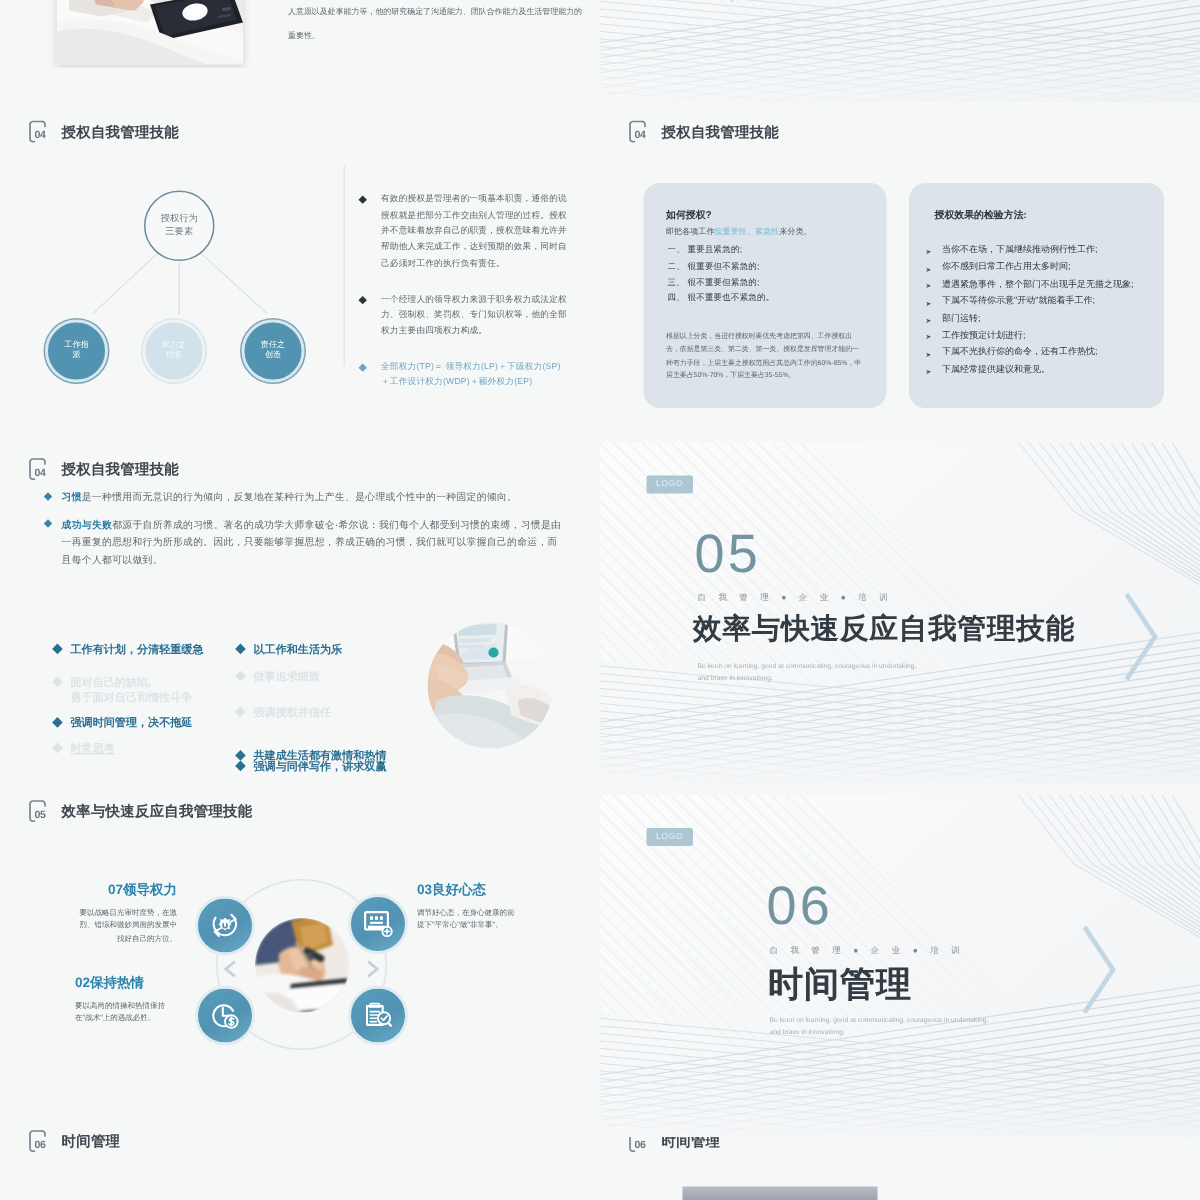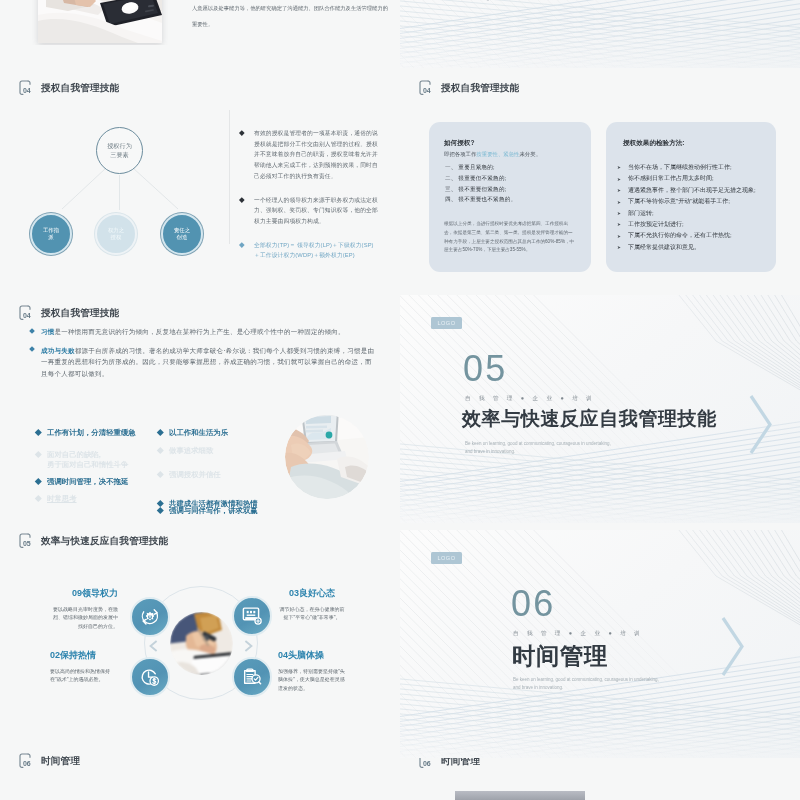--- a/index.html
+++ b/index.html
@@ -104,21 +104,21 @@
   .chev{position:absolute;}
   .chevL{left:148px;top:119px;}
   .chevR{left:243px;top:119px;}
   .s05a i{font-style:normal;}
   .s05a .itm{position:absolute;width:68px;}
   .s05a .itm .h{font-size:9px;font-weight:700;color:#2d84ae;margin-bottom:5px;
                 white-space:nowrap;}
   .s05a .itm .p{font-size:5px;line-height:8.4px;color:#5d666d;word-break:break-all;}
   .i1{left:50px;top:66px;text-align:right;}
   .i2{left:50px;top:128px;}
-  .i3{left:278px;top:66px;text-align:center;}
+  .i3{left:278px;top:66px;text-align:left;}
   .i4{left:278px;top:128px;text-align:left;}
 
   
   .dv{position:absolute;width:400px;height:228px;overflow:hidden;
       background:linear-gradient(140deg,#fcfcfc 0%,#f6f7f8 45%,#f0f3f5 100%);}
   .dv .bgsvg{position:absolute;left:0;top:0;}
   .dv .logo{position:absolute;left:31px;top:22px;width:31px;height:12px;
             background:#aec6d4;border-radius:1.5px;display:flex;align-items:center;
             justify-content:center;color:#e8f0f5;font-size:5.6px;letter-spacing:.5px;}
   .dv .dnum{position:absolute;top:56px;font-size:36px;color:#74949f;
@@ -593,34 +593,30 @@
     </div>
 
     <svg class="chev chevL" width="11" height="12" viewBox="0 0 11 12">
       <path d="M8.6 1 L2.6 6 L8.6 11" fill="none" stroke="#c4d2da" stroke-width="1.9" stroke-linecap="butt" stroke-linejoin="miter"></path>
     </svg>
     <svg class="chev chevR" width="11" height="12" viewBox="0 0 11 12">
       <path d="M2.4 1 L8.4 6 L2.4 11" fill="none" stroke="#c4d2da" stroke-width="1.9" stroke-linecap="butt" stroke-linejoin="miter"></path>
     </svg>
 
     <div class="itm i1">
-      <div class="h"><i>09</i><i>领导权力</i></div>
+      <div class="h"><i>07</i><i>领导权力</i></div>
       <div class="p">要以战略目光审时度势，在激烈、错综和微妙局面的发展中找好自己的方位。</div>
     </div>
     <div class="itm i2">
       <div class="h"><i>02</i><i>保持热情</i></div>
       <div class="p">要以高尚的情操和热情保持在"战术"上的遇战必胜。</div>
     </div>
     <div class="itm i3">
       <div class="h"><i>03</i><i>良好心态</i></div>
       <div class="p">调节好心态，在身心健康的前提下"平常心"做"非常事"。</div>
-    </div>
-    <div class="itm i4">
-      <div class="h"><i>04</i><i>头脑体操</i></div>
-      <div class="p">加强修养，特别需要坚持做"头脑体操"，使大脑总是处在灵感迸发的状态。</div>
     </div>
   </div>
 
   <div class="slide dv d05">
     <svg class="bgsvg" width="400" height="228" viewBox="0 0 400 228">
         <use href="#linepat"></use>
       </svg>
     <div class="logo">LOGO</div>
     <div class="dnum">05</div>
     <div class="kicker">自 我 管 理 ● 企 业 ● 培 训</div>

